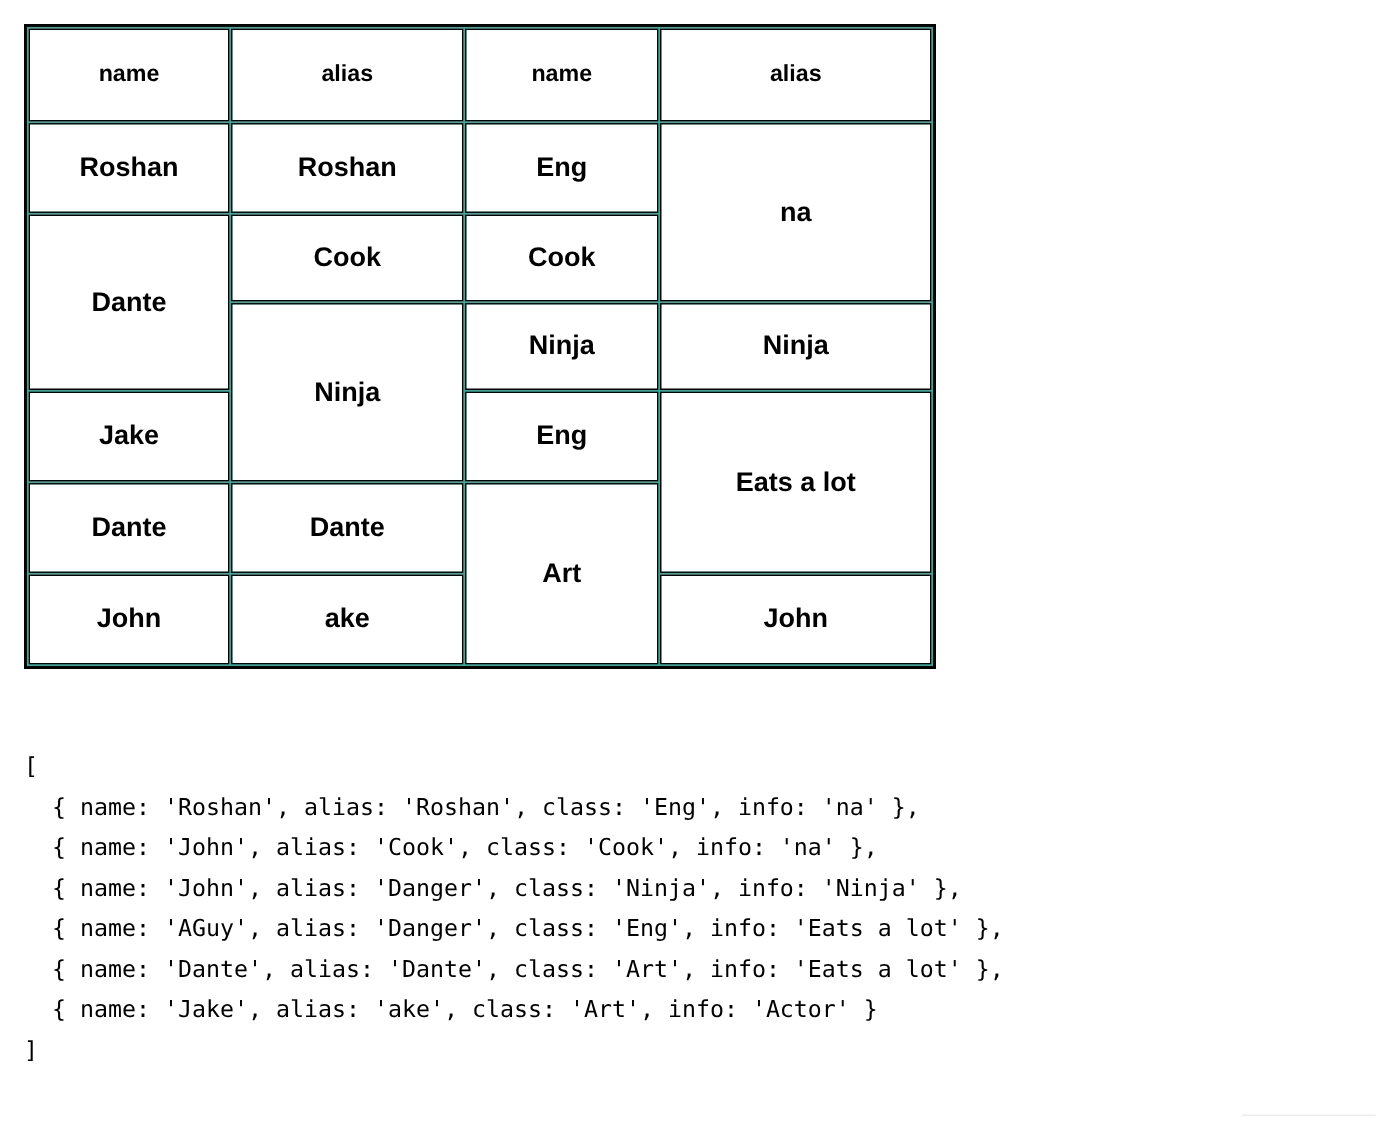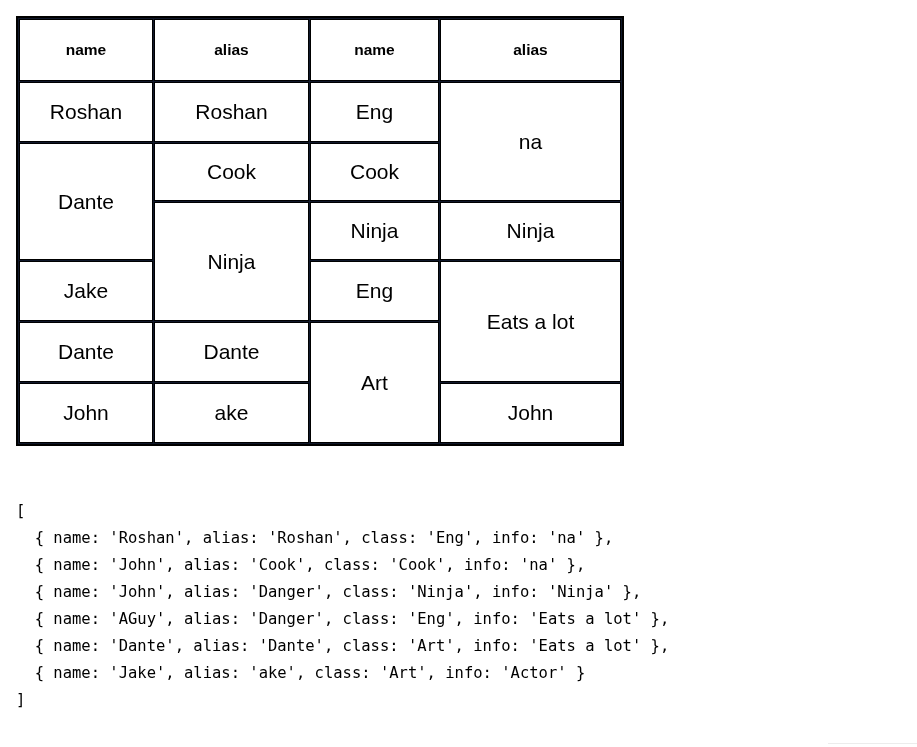--- a/index.html
+++ b/index.html
@@ -20,29 +20,29 @@
   #merged-table-wrap {
     position: absolute;
     left: 16px;
     top: 16px;
   }
   table.merged {
     border-collapse: separate;
     border-spacing: 1px;
     border: 2px solid #000000;
     table-layout: fixed;
-    background: #0f172a;
+    background: #14b8a6;
   }
   table.merged td,
   table.merged th {
     border: 1px solid #000000;
     text-align: center;
     vertical-align: middle;
-    font-size: 21px;
-    font-weight: normal;
+    font-size: 18px;
+    font-weight: bold;
     color: #000000;
     padding: 0;
     background: #ffffff;
     line-height: 1.2;
   }
   table.merged th {
     font-weight: bold;
     font-size: 15.5px;
     height: 60px;
   }

